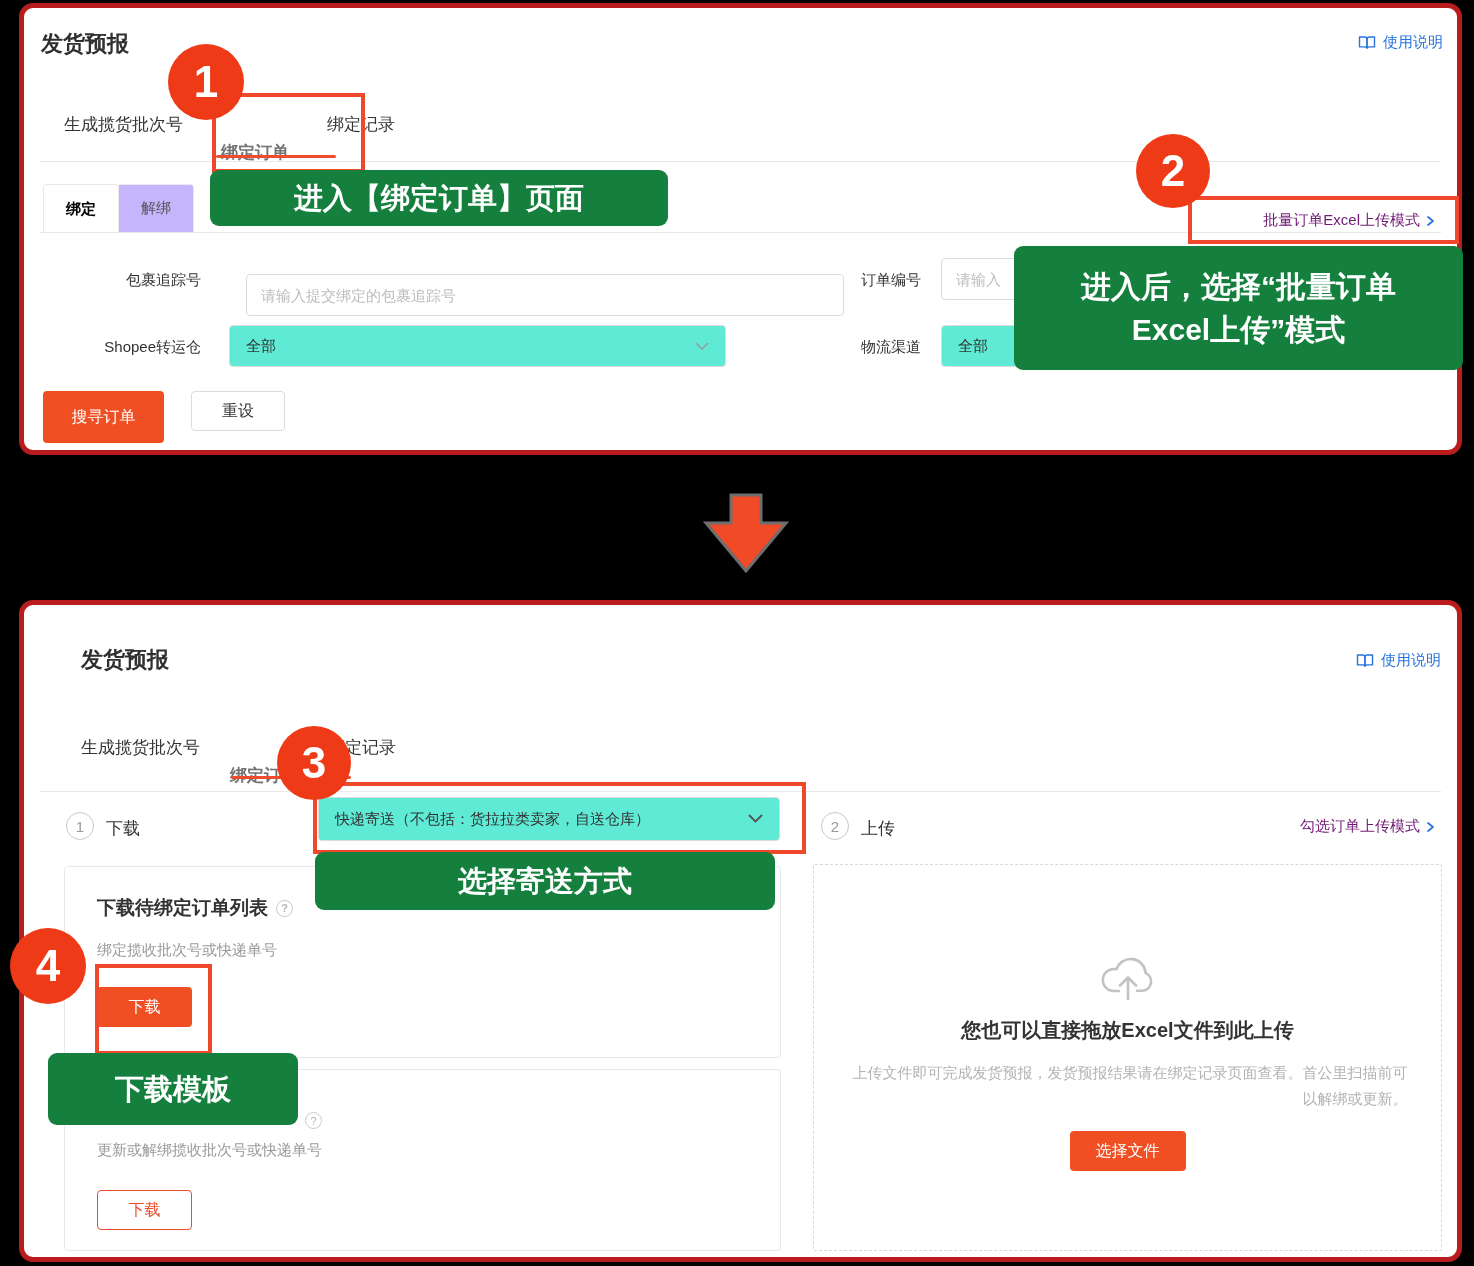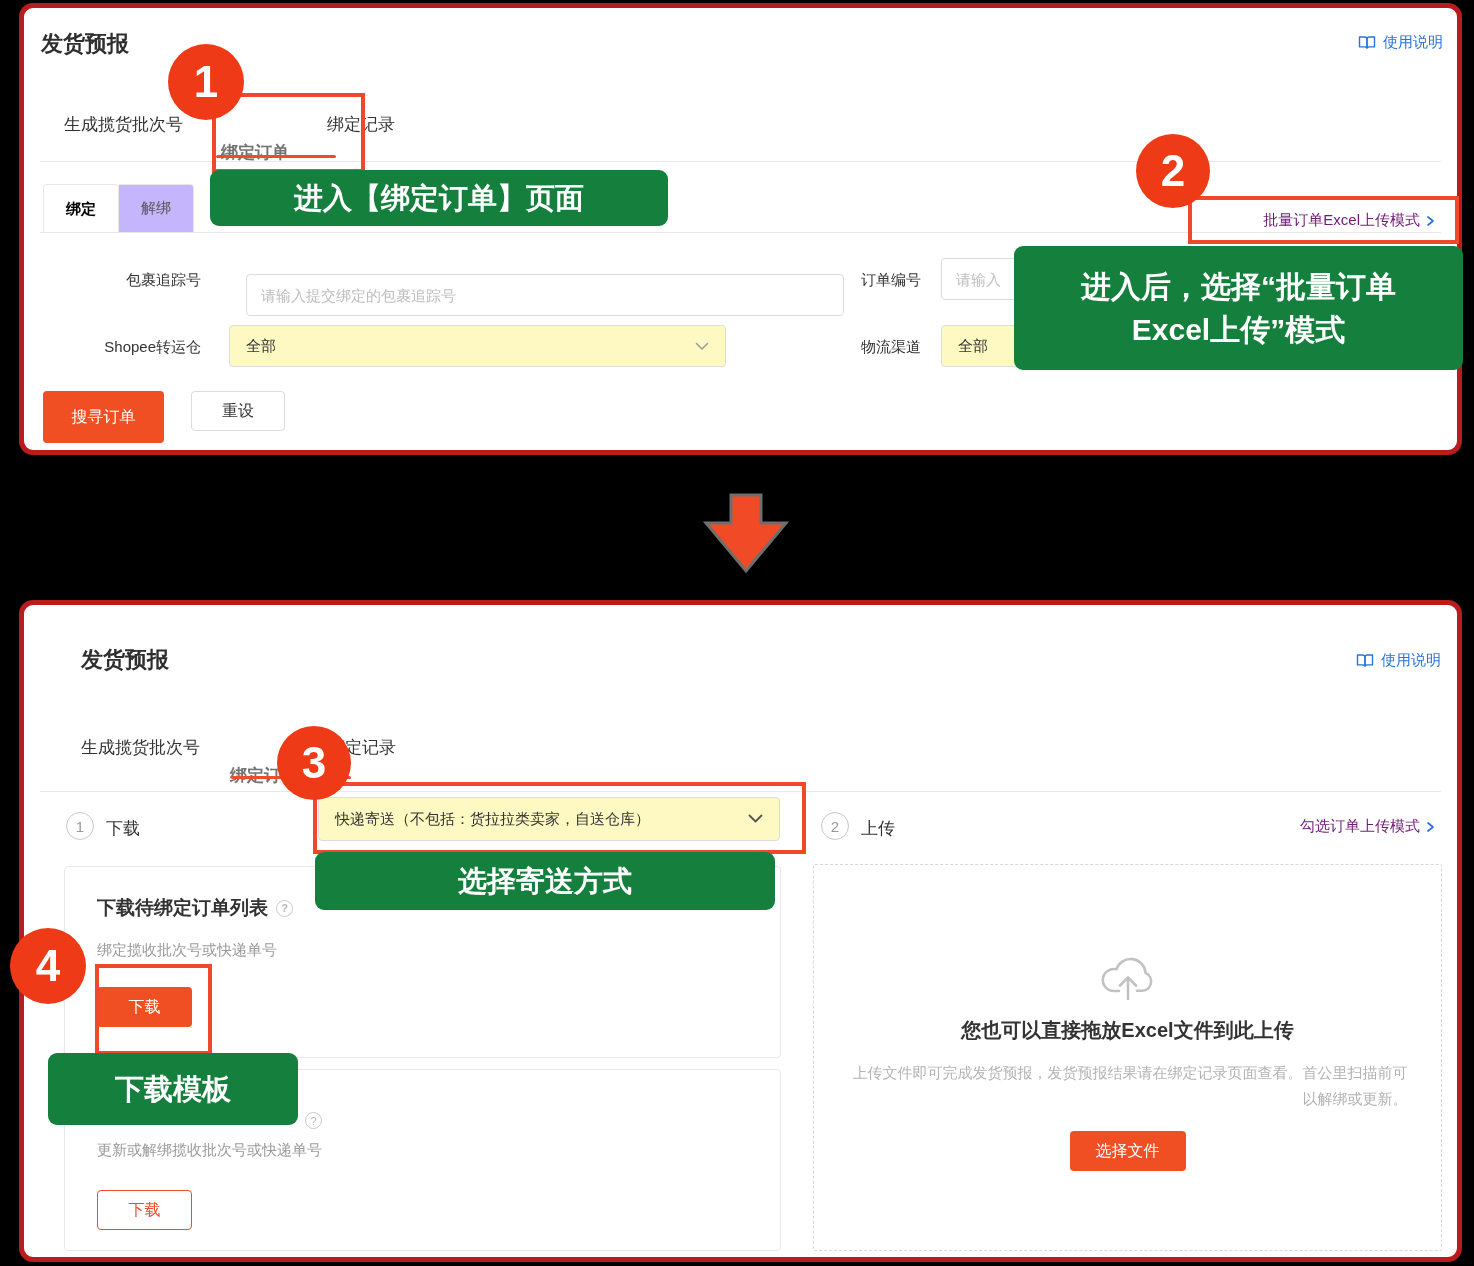--- a/index.html
+++ b/index.html
@@ -33,21 +33,21 @@
             border-radius:4px 4px 0 0; border-bottom-color:#fff; }
   .subtab.idle { background:#c4b5fd; color:#555; border-left:none; border-radius:0 4px 0 0;font-family:Liberation Serif, serif; }
 
   .form-label { font-size:15px; color:#333; text-align:right; width:160px; }
   .text-input { height:42px; border:1px solid #dcdcdc; border-radius:4px; padding:0 14px;
                 font-size:15px; color:#333; outline:none; width:100%;
                 font-family:"Liberation Sans","DejaVu Sans",sans-serif; }
   .text-input::placeholder { color:#bdbdbd; }
   .select { height:42px; border:1px solid #dcdcdc; border-radius:4px; padding:13px 16px;
             font-size:15px; color:#333; display:flex; align-items:center;
-            justify-content:space-between; background:#fef9c3; cursor:pointer; }
+            justify-content:space-between; background:#5eead4; cursor:pointer; }
 
   .btn { display:flex; align-items:center; justify-content:center; border-radius:4px;
          font-size:16px; cursor:pointer; font-family:inherit; }
   .btn-primary { background:#f04f23; color:#fff; border:none; }
   .btn-plain   { background:#fff; color:#333; border:1px solid #dcdcdc; }
   .btn-outline { background:#fff; color:#ee4d2d; border:1px solid #ee4d2d; }
 
   .step-circle { width:28px; height:28px; border:1px solid #c8c8c8; border-radius:50%;
                  color:#999; font-size:15px; display:flex; align-items:center; justify-content:center; }
   .step-label { font-size:17px; color:#333; }

